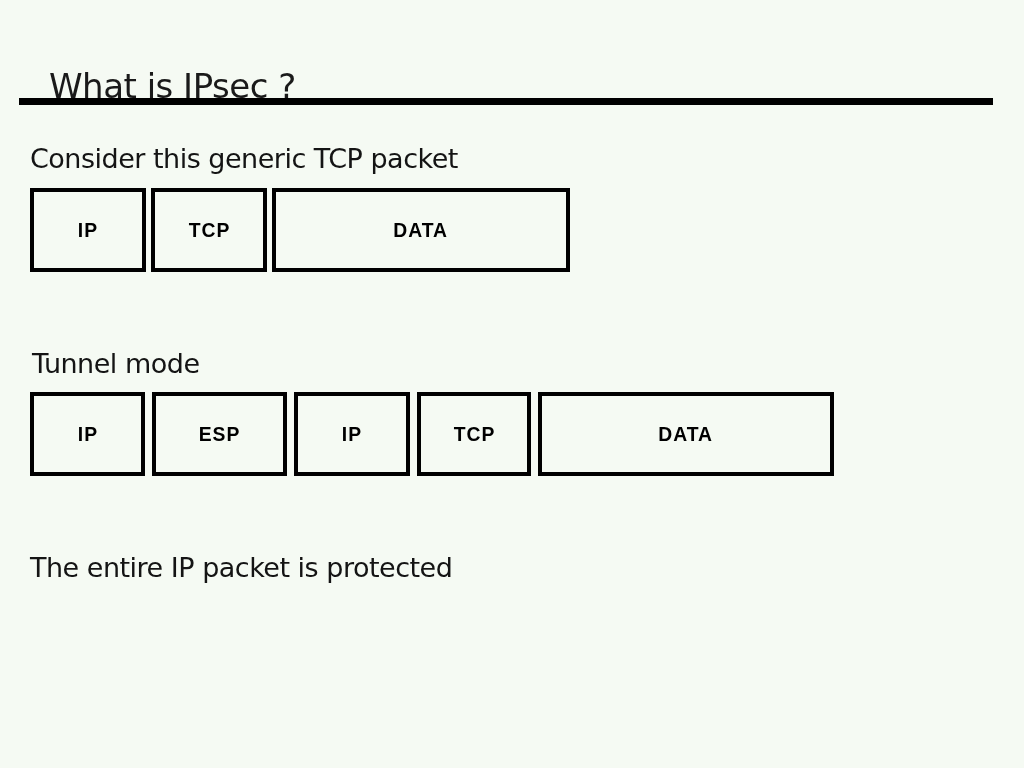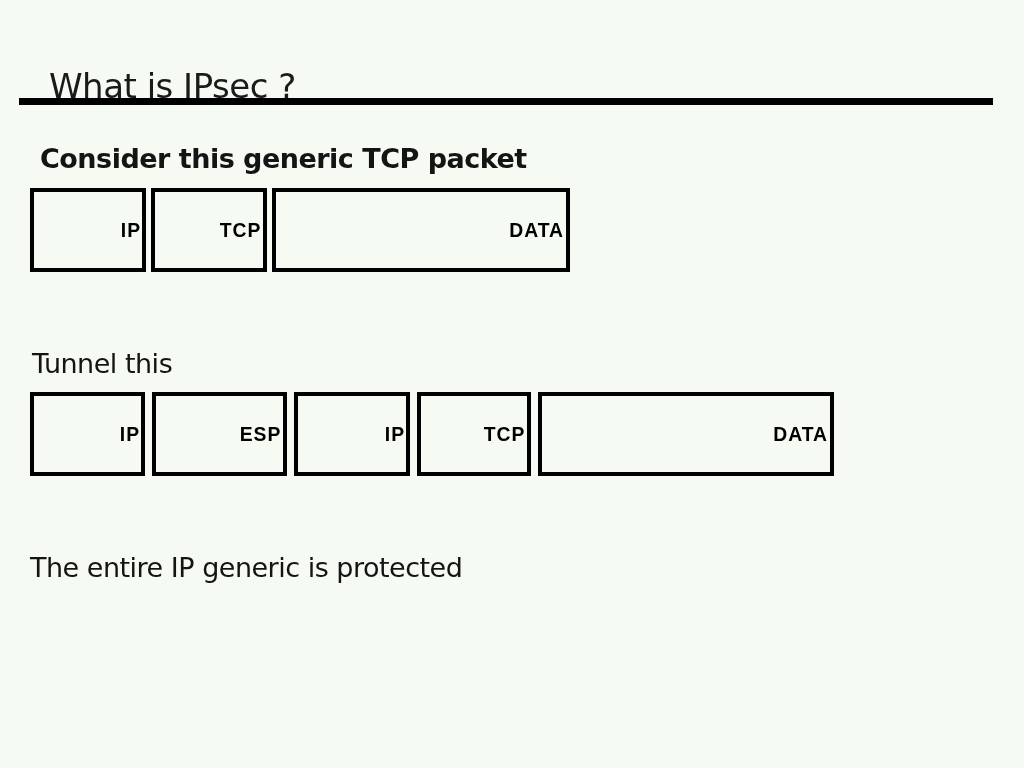--- a/index.html
+++ b/index.html
@@ -41,38 +41,38 @@
   .caption {
     position: absolute;
     margin: 0;
     font-size: 27px;
     font-weight: 400;
     letter-spacing: -0.5px;
     color: #141414;
     white-space: nowrap;
     font-family: "DejaVu Sans", sans-serif;
   }
-  .caption-1 { left: 40px; top: 143px; font-weight: bold; }
+  .caption-1 { left: 30px; top: 143px; }
   .caption-2 { left: 32px; top: 348px; }
   .packet-row {
     position: absolute;
     left: 30px;
     display: flex;
     align-items: stretch;
     height: 84px;
   }
   .packet-row-1 { top: 188px; gap: 5px; }
   .packet-row-2 { top: 392px; gap: 7px; }
   .packet-box {
     box-sizing: border-box;
     border: 4px solid #000000;
     background: transparent;
     display: flex;
     align-items: center;
-    justify-content: flex-end;
+    justify-content: center;
     height: 84px;
   }
   .packet-box span {
     font-family: "Liberation Sans", sans-serif;
     font-weight: 700;
     font-size: 21px;
     letter-spacing: 1px;
     color: #000000;
     transform: scaleX(0.92);
   }
@@ -107,35 +107,35 @@
         <div class="packet-box" style="width: 116px;">
           <span>TCP</span>
         </div>
         <div class="packet-box" style="width: 298px;">
           <span>DATA</span>
         </div>
       </div>
   </div>
 
   <div>
-    <p class="caption caption-2">Tunnel this</p>
+    <p class="caption caption-2">Tunnel mode</p>
     <div class="packet-row packet-row-2">
         <div class="packet-box" style="width: 115px;">
           <span>IP</span>
         </div>
         <div class="packet-box" style="width: 135px;">
           <span>ESP</span>
         </div>
         <div class="packet-box" style="width: 116px;">
           <span>IP</span>
         </div>
         <div class="packet-box" style="width: 114px;">
           <span>TCP</span>
         </div>
         <div class="packet-box" style="width: 296px;">
           <span>DATA</span>
         </div>
       </div>
   </div>
 
-  <p class="footer-text">The entire IP generic is protected</p>
+  <p class="footer-text">The entire IP packet is protected</p>
 
 </div>
 
 </body></html>

